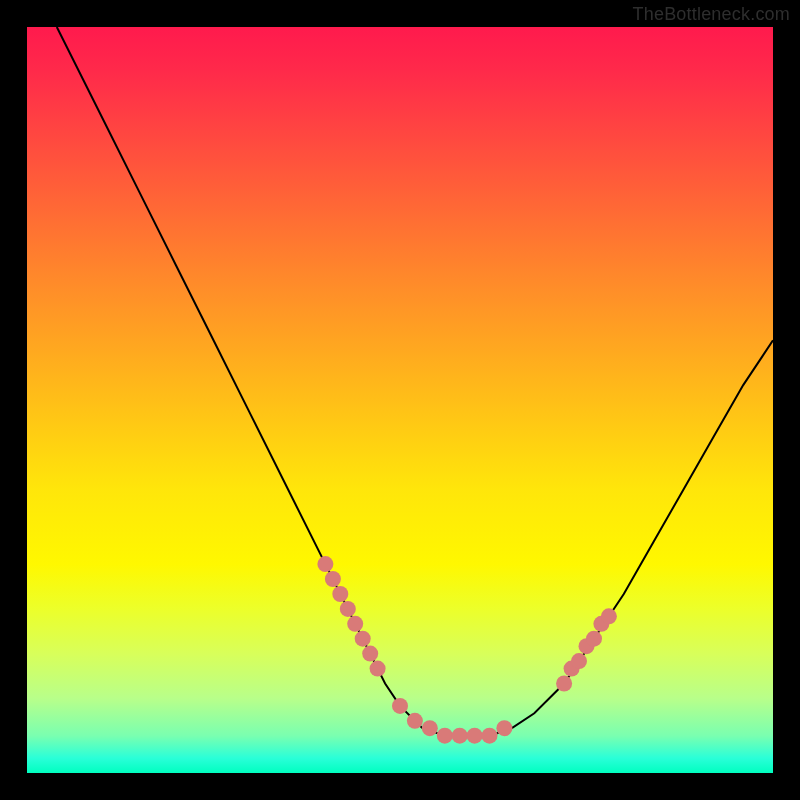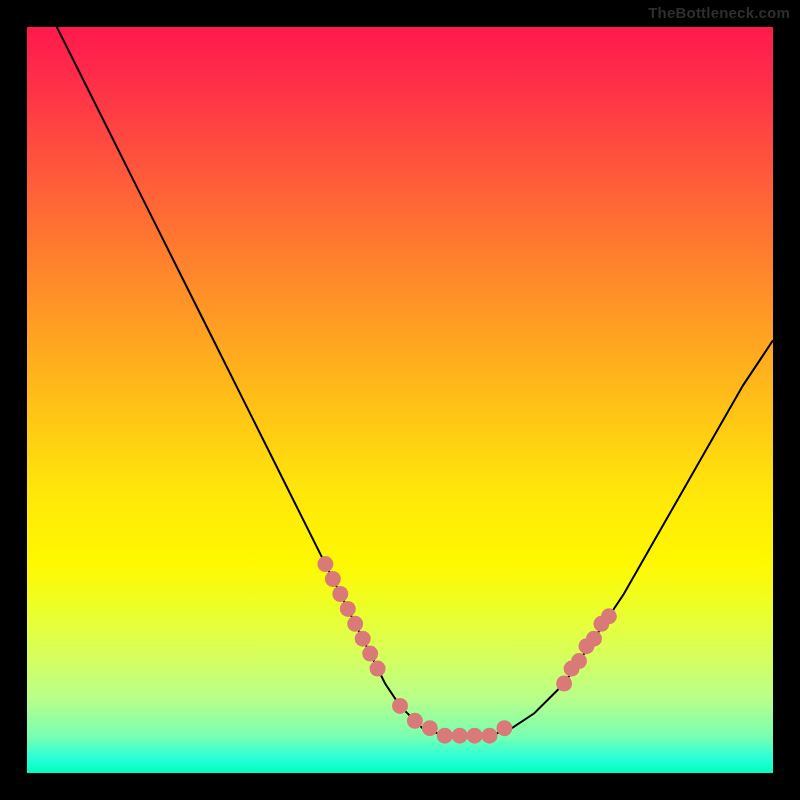--- a/index.html
+++ b/index.html
@@ -32,22 +32,22 @@
       #7affb0 95%,
       #2affd8 98%,
       #00ffc0 100%
     );
   }
   .watermark {
     position: absolute;
     top: 4px;
     right: 10px;
     color: #2e2e2e;
-    font-size: 15px;
-    font-weight: 700;
+    font-size: 18px;
+    font-weight: 400;
     letter-spacing: 0.2px;
     user-select: none;
   }
   svg.curve {
     position: absolute;
     left: 27px;
     top: 27px;
     width: 746px;
     height: 746px;
     overflow: visible;

